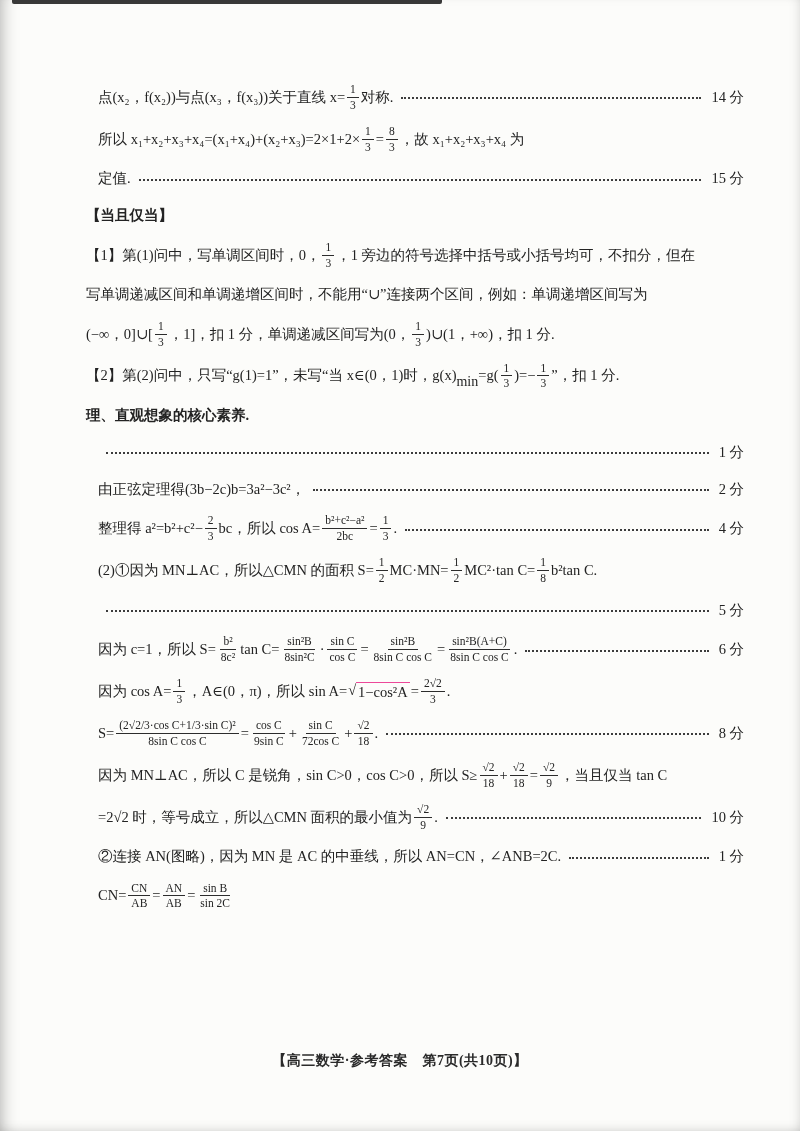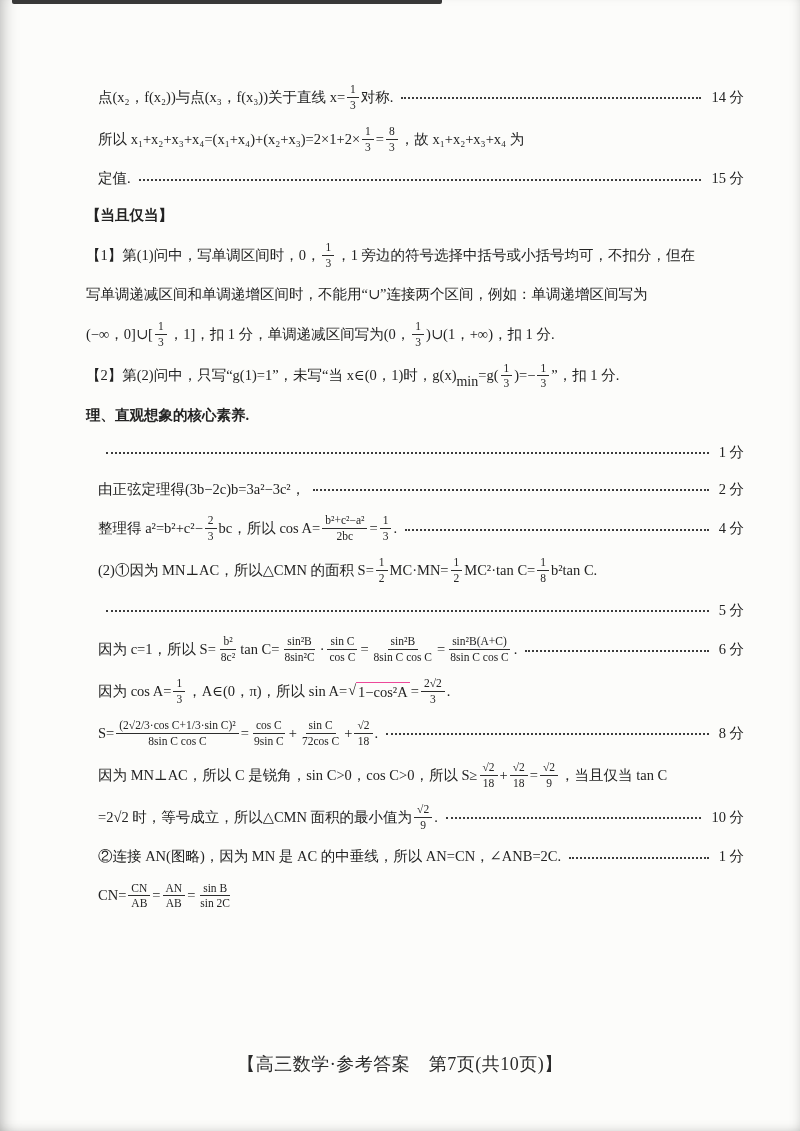--- a/index.html
+++ b/index.html
@@ -44,21 +44,21 @@
   .sqrt-bar{border-top:1px solid #ec4899;padding:0 2px;line-height:1.3;}
   .dots{
     flex:1 1 14px;min-width:14px;height:0;
     border-bottom:2.5px dotted #3c3c3c;
     margin:0 8px;
     transform:translateY(1px);
   }
   .score{flex:0 0 auto;white-space:nowrap;margin-left:2px;}
   .footer{
     position:absolute;left:0;right:0;top:1052px;
-    text-align:center;font-weight:normal;font-size:18px;color:#2a2a2a;
+    text-align:center;font-weight:bold;font-size:14px;color:#2a2a2a;
     letter-spacing:.5px;
   }
 </style>
 </head>
 <body>
 
 <div class="page">
   <div class="scan-edge-top"></div>
   <div class="content">
       <div class="line ind-2">

